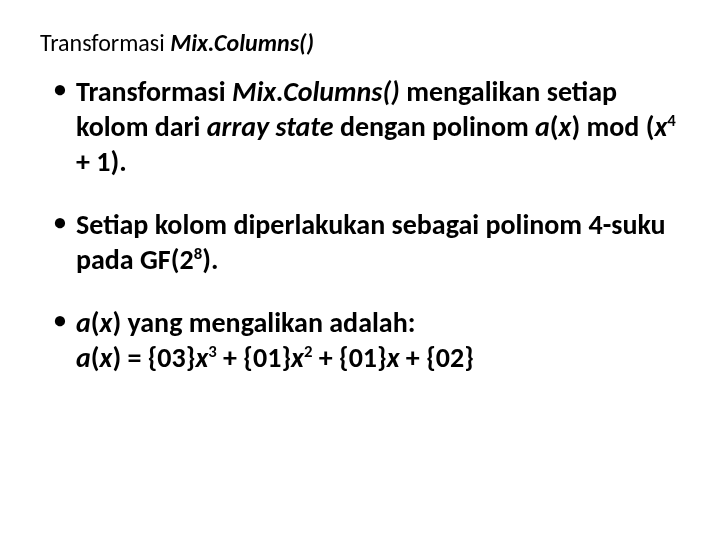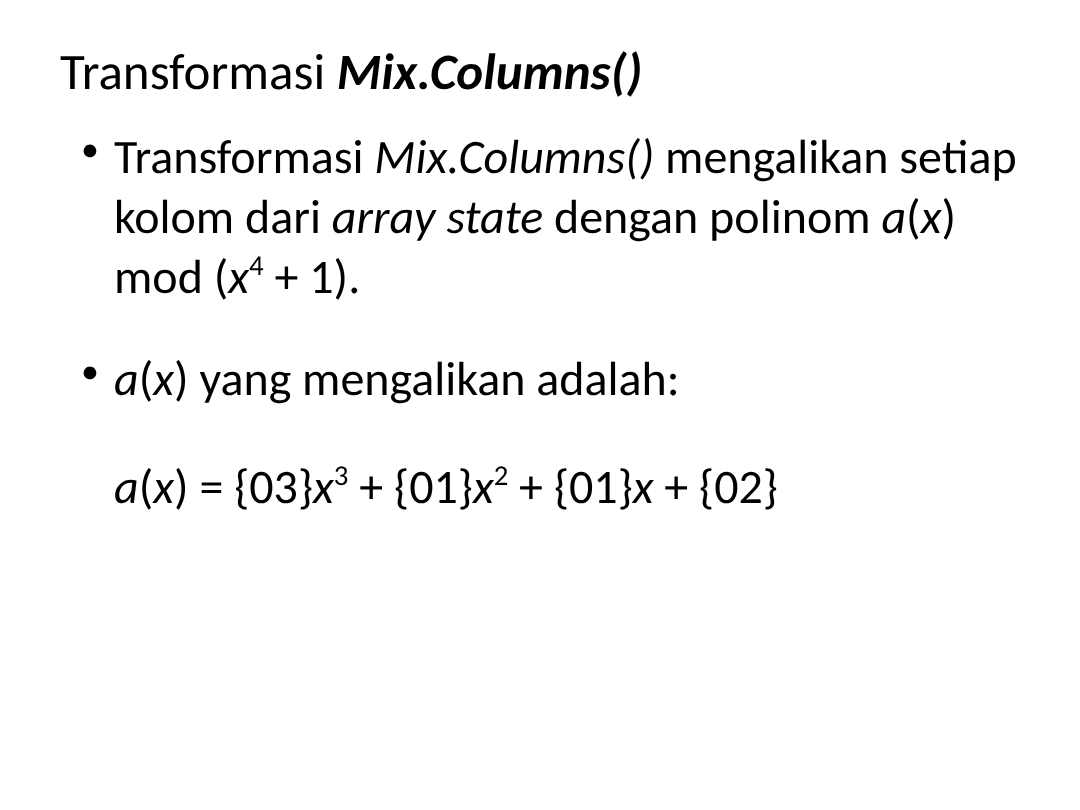--- a/index.html
+++ b/index.html
@@ -11,62 +11,66 @@
     font-family: Calibri, "Segoe UI", Arial, sans-serif;
     color: #000000;
   }
   .slide {
     box-sizing: border-box;
     width: 720px;
     height: 540px;
     padding: 30px 40px 40px 40px;
   }
   .title {
-    font-size: 34px;
+    font-size: 24px;
     font-weight: 400;
     margin: 0 0 18px 0;
     line-height: 1.1;
   }
   .title .t1 { font-weight: 400; }
   .title .t2 { font-style: italic; font-weight: 700; }
   .body {
     padding-left: 36px;
   }
   .bullet {
     position: relative;
     margin-bottom: 28px;
-    font-size: 32px;
+    font-size: 28px;
     line-height: 1.25;
+    font-weight: bold;
   }
   .bullet::before {
     content: "•";
     position: absolute;
     left: -22px;
     top: 0;
     font-size: 24px;
   }
   .italic { font-style: italic; }
   sup { font-size: 0.6em; vertical-align: super; line-height: 0; }
-  .indent-line { display: block; padding-left: 0; margin-top: 32px; }
+  .indent-line { display: block; padding-left: 0; }
 </style>
 </head>
 <body>
 
 <div class="slide">
 
   <h1 class="title">
     <span class="t1">Transformasi </span><span class="t2">Mix.Columns()</span>
   </h1>
 
   <div class="body">
 
     <div class="bullet">
       <span>Transformasi </span><span class="italic">Mix.Columns()</span><span> mengalikan setiap kolom dari </span><span class="italic">array state</span><span> dengan polinom </span><span class="italic">a</span><span>(</span><span class="italic">x</span><span>)</span><span> mod (</span><span class="italic">x</span><sup>4</sup><span> + 1).</span>
     </div>
 
+    <div class="bullet">
+      <span>Setiap kolom diperlakukan sebagai polinom 4-suku pada GF(2</span><sup>8</sup><span>).</span>
+    </div>
 
     <div class="bullet">
       <span class="italic">a</span><span>(</span><span class="italic">x</span><span>)</span><span> yang mengalikan adalah:</span>
       <span class="indent-line">
         <span class="italic">a</span><span>(</span><span class="italic">x</span><span>)</span><span> = {03}</span><span class="italic">x</span><sup>3</sup><span> + {01}</span><span class="italic">x</span><sup>2</sup><span> + {01}</span><span class="italic">x</span><span> + {02}</span>
       </span>
     </div>
 
   </div>
 </div>

